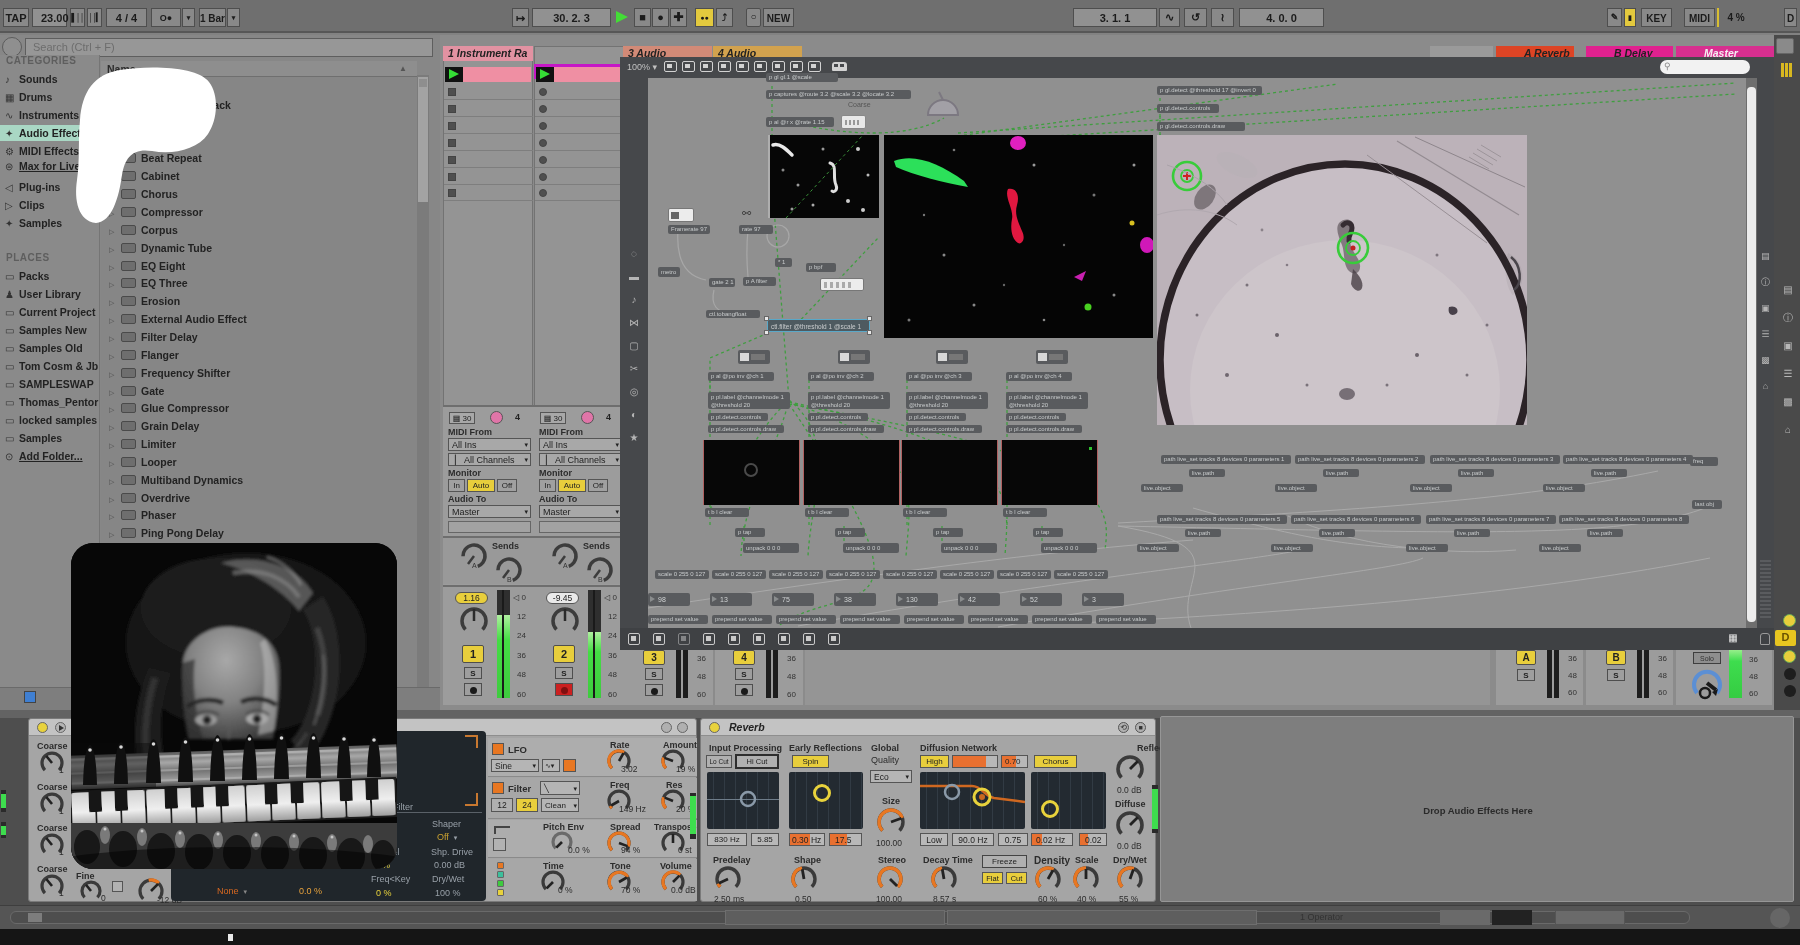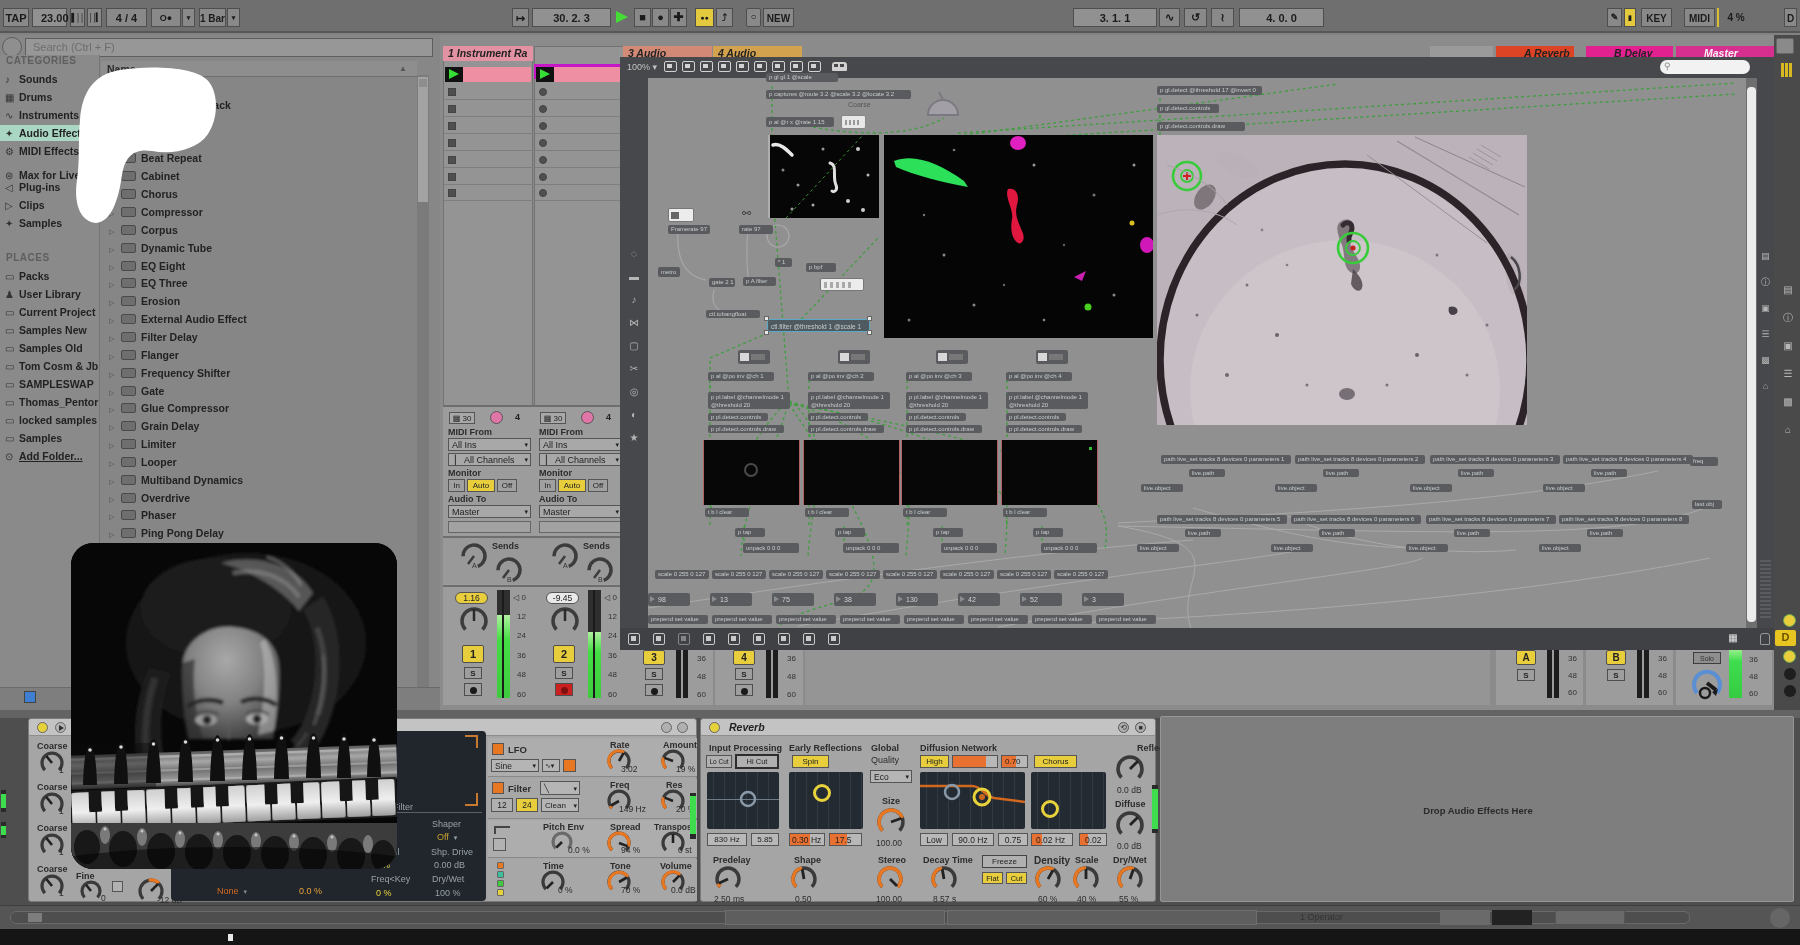--- a/index.html
+++ b/index.html
@@ -54,21 +54,21 @@
   <div class="ab" style="left:2px;top:2px;width:20px;height:20px;border-radius:50%;background:#8f8f8f;border:1px solid #5c5c5c;"></div>
   <div class="ab" style="left:25px;top:3px;width:408px;height:19px;background:#979797;border:1px solid #5e5e5e;color:#6d6d6d;font-size:11px;line-height:17px;padding-left:7px;">Search (Ctrl + F)</div>
 
   <div class="ab" id="sidebar" style="left:0;top:20px;width:100px;height:649px;background:#8a8a8a;border-right:1px solid #757575;font-size:10.5px;font-weight:bold;color:#222;">
     <div class="ab" style="left:6px;top:0px;color:#5e5e5e;font-size:10px;letter-spacing:0.5px;">CATEGORIES</div>
     <div class="ab cat" style="top:16px;"><span class="cic">♪</span>Sounds</div>
     <div class="ab cat" style="top:34px;"><span class="cic">▦</span>Drums</div>
     <div class="ab cat" style="top:52px;"><span class="cic">∿</span>Instruments</div>
     <div class="ab cat" style="top:70px;left:0;width:100px;background:#a9d7c4;padding-left:5px;"><span class="cic">✦</span>Audio Effects</div>
     <div class="ab cat" style="top:88px;"><span class="cic">⚙</span>MIDI Effects</div>
-    <div class="ab cat" style="top:112px;"><span class="cic">⊜</span>Max for Live</div>
+    <div class="ab cat" style="top:103px;text-decoration:underline;"><span class="cic">⊜</span>Max for Live</div>
     <div class="ab cat" style="top:124px;"><span class="cic">◁</span>Plug-ins</div>
     <div class="ab cat" style="top:142px;"><span class="cic">▷</span>Clips</div>
     <div class="ab cat" style="top:160px;"><span class="cic">✦</span>Samples</div>
     <div class="ab" style="left:6px;top:197px;color:#5e5e5e;font-size:10px;letter-spacing:0.5px;">PLACES</div>
     <div class="ab cat" style="top:213px;"><span class="cic">▭</span>Packs</div>
     <div class="ab cat" style="top:231px;"><span class="cic">♟</span>User Library</div>
     <div class="ab cat" style="top:249px;"><span class="cic">▭</span>Current Project</div>
     <div class="ab cat" style="top:267px;"><span class="cic">▭</span>Samples New</div>
     <div class="ab cat" style="top:285px;"><span class="cic">▭</span>Samples Old</div>
     <div class="ab cat" style="top:303px;"><span class="cic">▭</span>Tom Cosm &amp; Jb</div>

